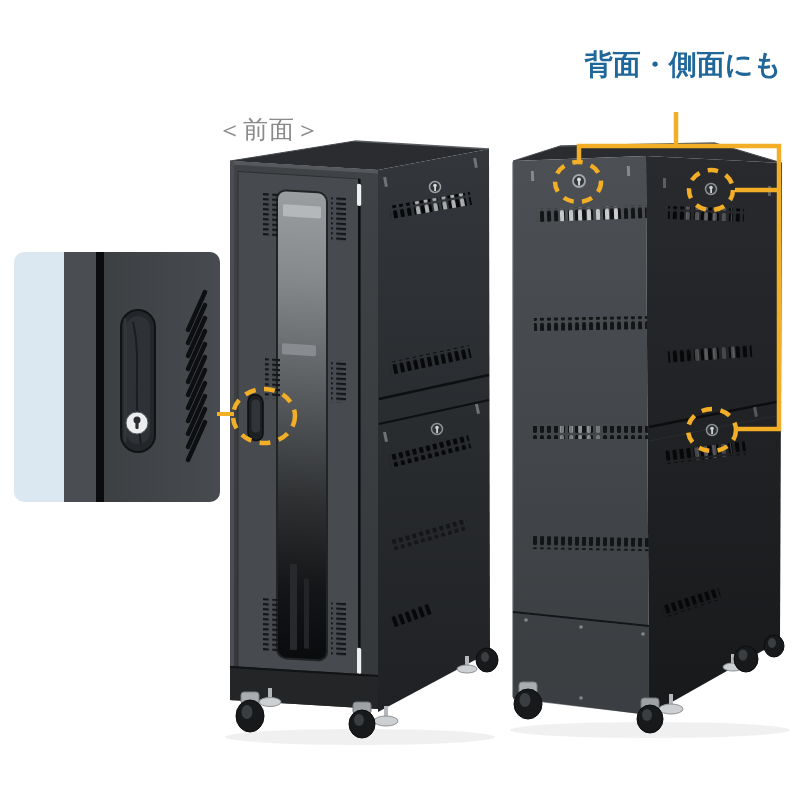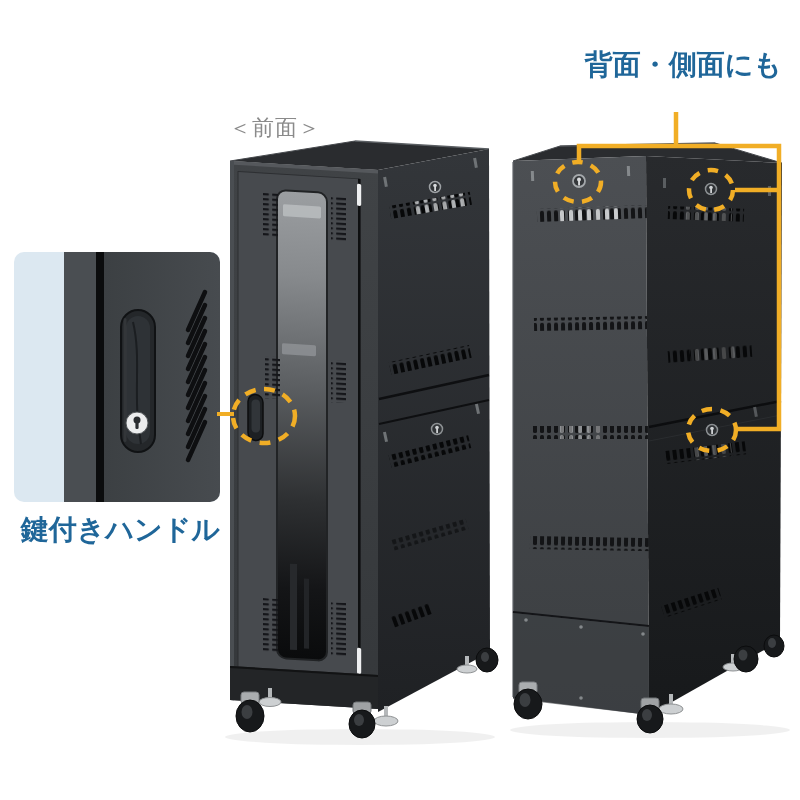--- a/index.html
+++ b/index.html
@@ -7,21 +7,21 @@
     --accent-yellow:#F1AE26;
     --label-gray:#8a8a8a;
     --background:#ffffff;
     --inset-bg-blue:#dce8f1;
   }
   html,body{margin:0;padding:0;background:var(--background);}
   .stage{position:relative;width:800px;height:800px;background:var(--background);overflow:hidden;
          font-family:"Liberation Sans","DejaVu Sans",sans-serif;}
   .stage svg{position:absolute;left:0;top:0;}
   .txt{position:absolute;text-align:right;white-space:nowrap;font-family:Liberation Serif, serif;}
-  .view-label{font-size:22px;color:var(--label-gray);font-weight:400;letter-spacing:1px;}
+  .view-label{font-size:25px;color:var(--label-gray);font-weight:400;letter-spacing:1px;}
   .heading{left:578px;top:48px;width:204px;font-size:28px;line-height:1.18;font-weight:bold;
            color:var(--accent-blue);}
   .caption{left:8px;top:511px;width:212px;font-size:28px;font-weight:bold;color:var(--accent-blue);}
   .label-front{left:196px;top:113px;width:125px;}
   .label-rear{left:466px;top:114px;width:125px;}
   .y-stroke{stroke:var(--accent-yellow);}
   .inset-bg{fill:var(--inset-bg-blue);}
 </style>
 </head>
 <body>
@@ -310,15 +310,14 @@
     <ellipse class="y-stroke" cx="578" cy="182" rx="23" ry="20" stroke-width="4.5" stroke-dasharray="10.5 8.5"></ellipse>
     <ellipse class="y-stroke" cx="711" cy="190" rx="22" ry="20" stroke-width="4.5" stroke-dasharray="10.5 8.5"></ellipse>
     <ellipse class="y-stroke" cx="712" cy="430" rx="24" ry="21" stroke-width="4.5" stroke-dasharray="10.5 8.5"></ellipse>
   </g>
 </svg>
 
 <div class="txt view-label label-front">＜前面＞</div>
 <div class="txt heading">
   <div>背面・側面にも</div>
 </div>
-<div class="txt caption">鍵付きハンドル</div>
 
 </div>
 
 </body></html>

